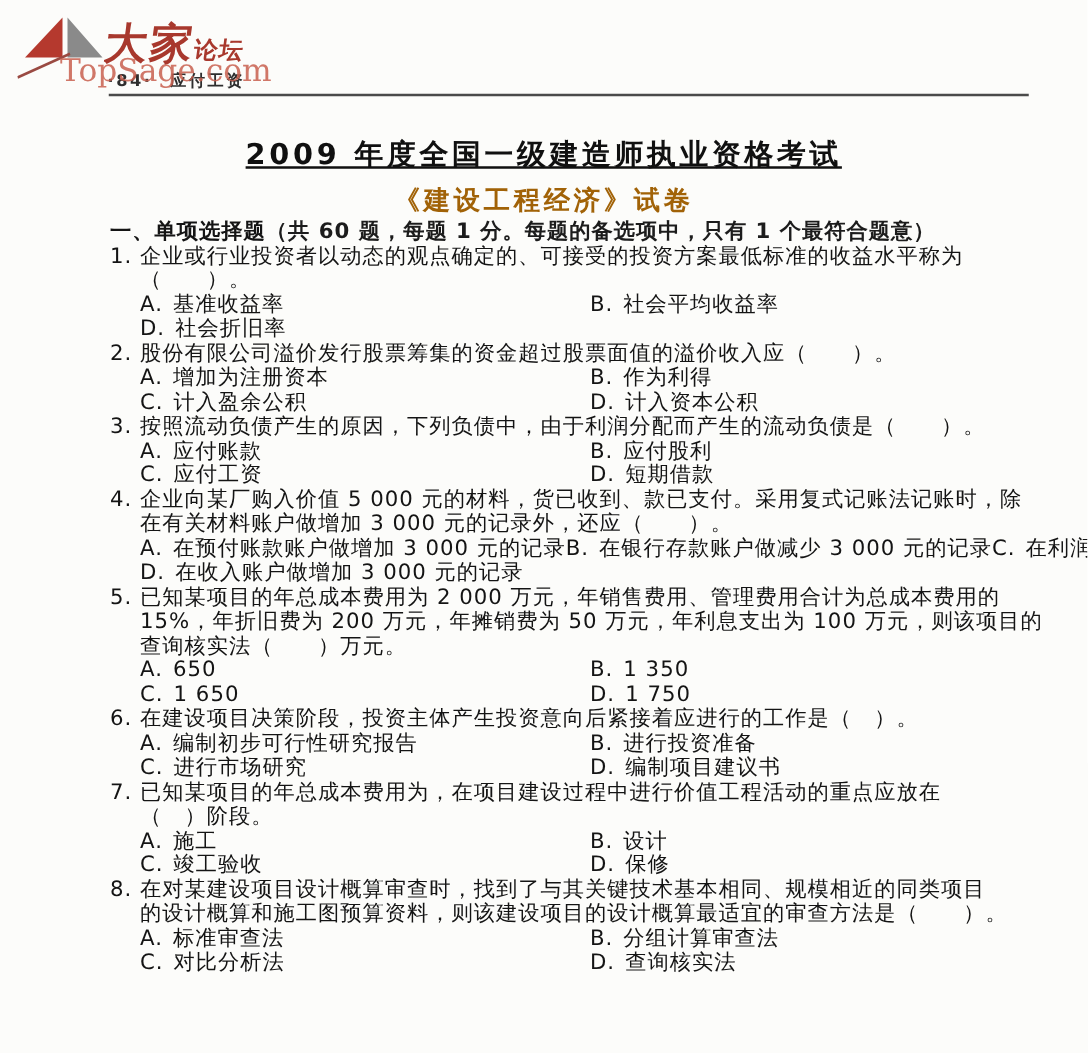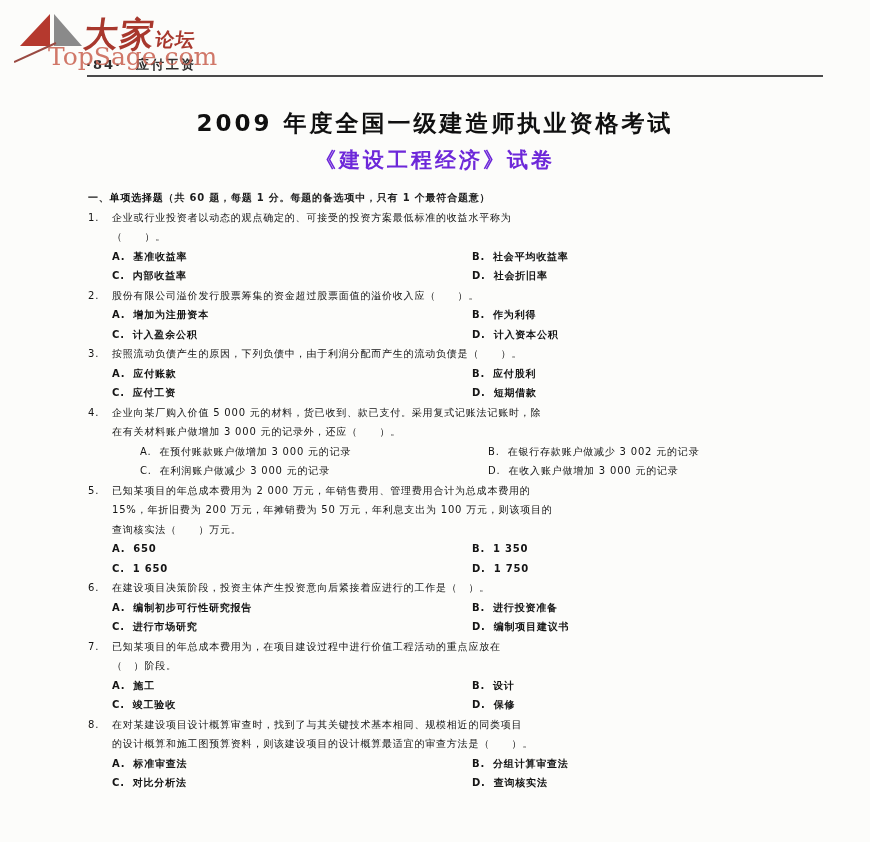--- a/index.html
+++ b/index.html
@@ -20,36 +20,36 @@
               font-family:"DejaVu Serif","Liberation Serif",serif;
               font-size:25px; color:#c9604f; opacity:.85; }
   .page-meta { position:absolute; left:86px; top:56px; z-index:2;
                font-size:13px; font-weight:bold; letter-spacing:2px; color:#2e2e2e; }
   .page-meta .cat { margin-left:14px; }
   .head-rule { position:absolute; left:87px; top:75px; width:736px; height:2px;
                background:#4a4a4a; }
 
   
   .title1 { position:absolute; left:0; top:108px; width:100%; text-align:center;
-            font-size:23px; font-weight:bold; letter-spacing:3px; color:#101010; }
+            font-size:23px; font-weight:bold; letter-spacing:3px; color:#101010;text-decoration:underline; }
   .title2 { position:absolute; left:0; top:146px; width:100%; text-align:center;
-            font-size:21px; font-weight:bold; letter-spacing:3px; color:#6d28d9; }
+            font-size:21px; font-weight:bold; letter-spacing:3px; color:#a16207; }
 
   
-  .content { position:absolute; left:88px; top:188px; width:748px;
-             font-size:10px; letter-spacing:.8px; line-height:19.5px; color:#141414; }
+  .content { position:absolute; left:88px; top:176px; width:748px;
+             font-size:17px; letter-spacing:.8px; line-height:19.5px; color:#141414; }
   .section-head { font-weight:bold; white-space:nowrap; }
   .section-head .note { font-weight:bold; color:#1c1c1c; }
 
   .question { position:relative; padding-left:24px; }
   .q-num { position:absolute; left:0; top:0; }
   .q-line { white-space:nowrap; }
   .opts { display:grid; }
-  .opts.cols2 { grid-template-columns:360px 1fr;font-weight:bold; }
-  .opts.cols1 { grid-template-columns:1fr 1fr;margin-left:28px; }
+  .opts.cols2 { grid-template-columns:360px 1fr; }
+  .opts.cols1 { grid-template-columns:1fr 1fr 1fr; }
   .opt { white-space:nowrap; }
   .opt-label { margin-right:8px; }
 </style>
 </head>
 <body>
 
 <div class="page">
 
   <div class="logo">
     <span class="logo-icon">
@@ -78,21 +78,20 @@
     </div>
 
     <div class="question">
       <span class="q-num">1.</span>
       <div class="q-body">
         <div class="q-line">企业或行业投资者以动态的观点确定的、可接受的投资方案最低标准的收益水平称为</div>
         <div class="q-line">（　　）。</div>
         <div class="opts cols2">
           <div class="opt"><span class="opt-label">A.</span><span class="opt-text">基准收益率</span></div>
           <div class="opt"><span class="opt-label">B.</span><span class="opt-text">社会平均收益率</span></div>
-          <div class="opt"><span class="opt-label">C.</span><span class="opt-text">内部收益率</span></div>
           <div class="opt"><span class="opt-label">D.</span><span class="opt-text">社会折旧率</span></div>
         </div>
       </div>
     </div>
 
     <div class="question">
       <span class="q-num">2.</span>
       <div class="q-body">
         <div class="q-line">股份有限公司溢价发行股票筹集的资金超过股票面值的溢价收入应（　　）。</div>
         <div class="opts cols2">
@@ -117,21 +116,21 @@
       </div>
     </div>
 
     <div class="question">
       <span class="q-num">4.</span>
       <div class="q-body">
         <div class="q-line">企业向某厂购入价值 5 000 元的材料，货已收到、款已支付。采用复式记账法记账时，除</div>
         <div class="q-line">在有关材料账户做增加 3 000 元的记录外，还应（　　）。</div>
         <div class="opts cols1">
           <div class="opt"><span class="opt-label">A.</span><span class="opt-text">在预付账款账户做增加 3 000 元的记录</span></div>
-          <div class="opt"><span class="opt-label">B.</span><span class="opt-text">在银行存款账户做减少 3 002 元的记录</span></div>
+          <div class="opt"><span class="opt-label">B.</span><span class="opt-text">在银行存款账户做减少 3 000 元的记录</span></div>
           <div class="opt"><span class="opt-label">C.</span><span class="opt-text">在利润账户做减少 3 000 元的记录</span></div>
           <div class="opt"><span class="opt-label">D.</span><span class="opt-text">在收入账户做增加 3 000 元的记录</span></div>
         </div>
       </div>
     </div>
 
     <div class="question">
       <span class="q-num">5.</span>
       <div class="q-body">
         <div class="q-line">已知某项目的年总成本费用为 2 000 万元，年销售费用、管理费用合计为总成本费用的</div>

